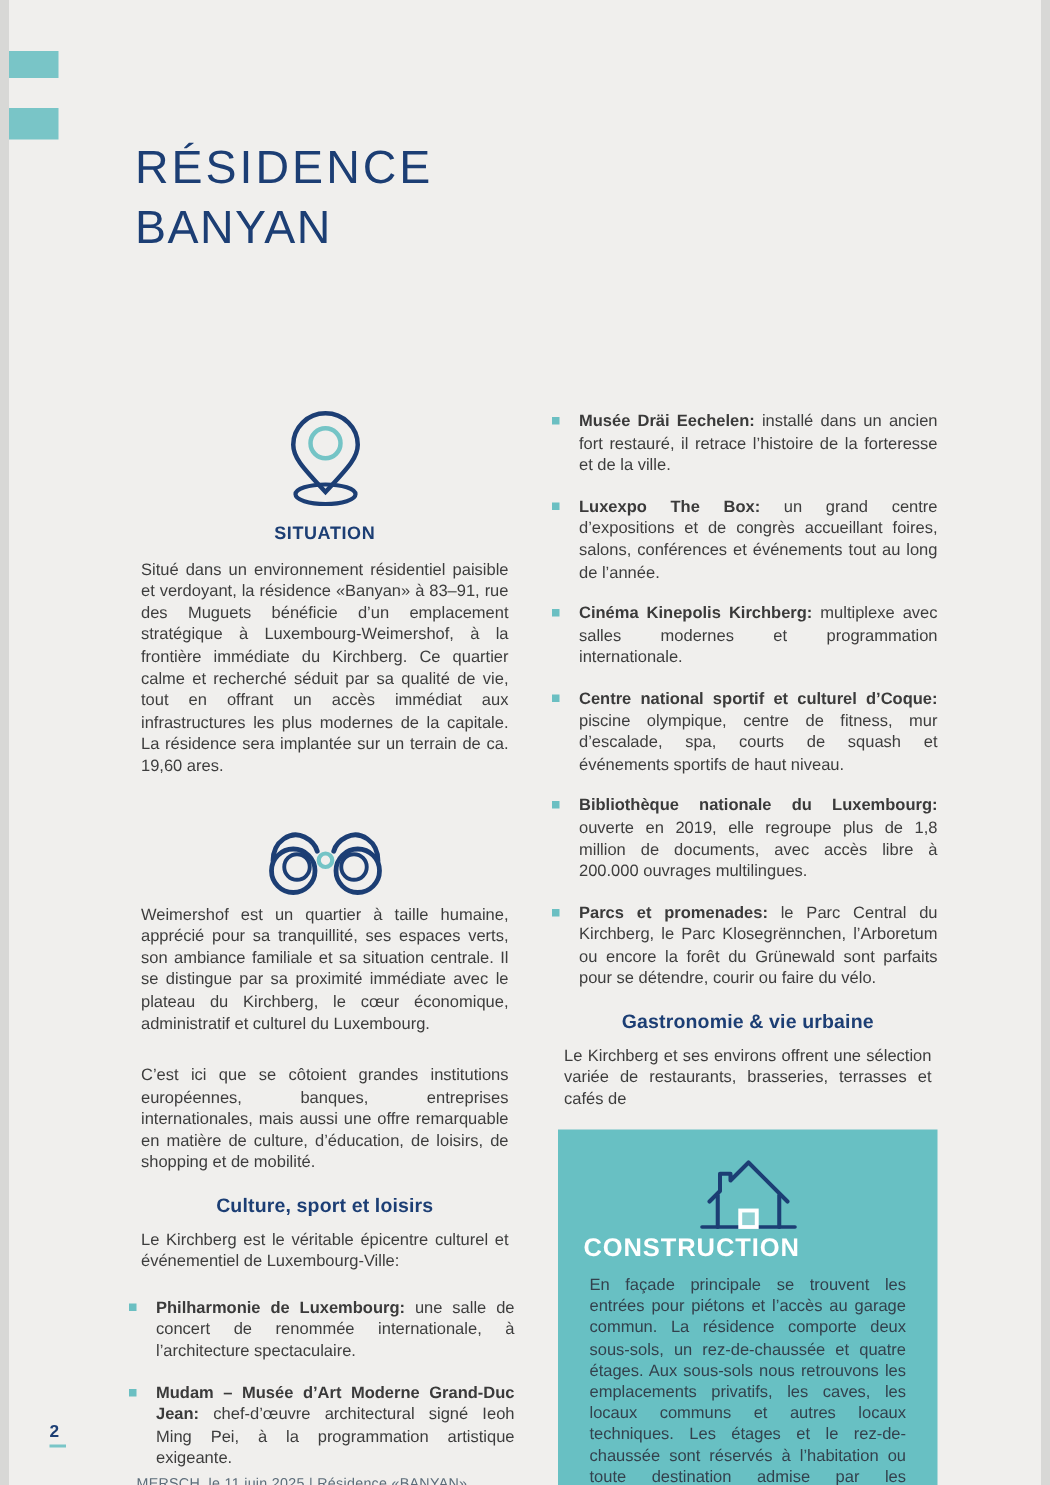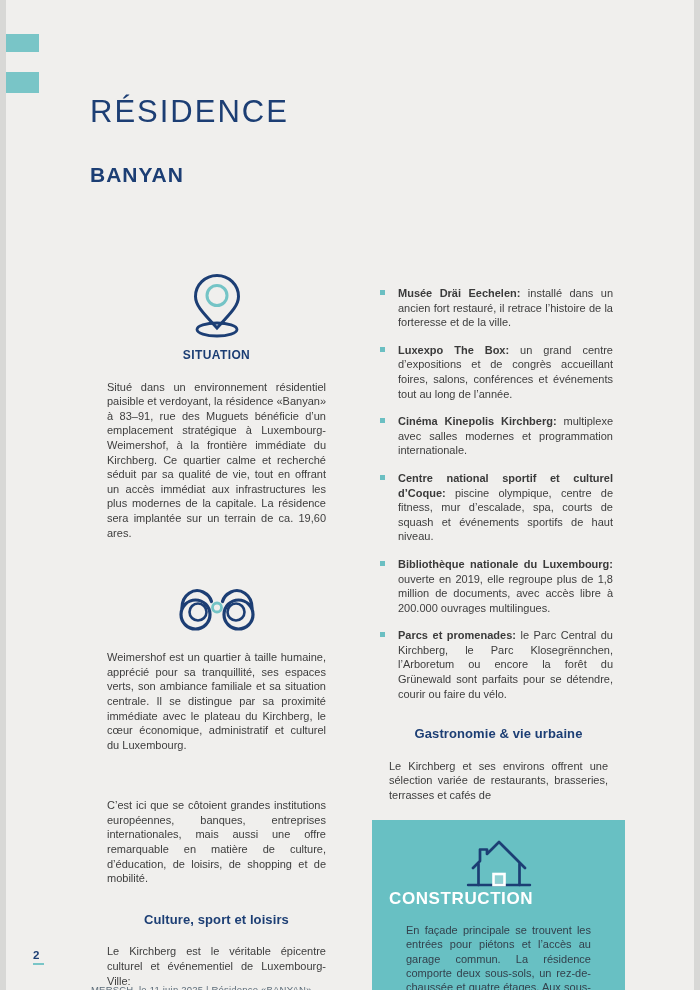--- a/index.html
+++ b/index.html
@@ -15,39 +15,39 @@
     margin:0 auto;
   }
   
   .bar{position:absolute;left:0;background:#79c5c7;}
   .bar1{top:34px;width:33px;height:18px;}
   .bar2{top:72px;width:33px;height:21px;}
 
   
   .title{position:absolute;left:84px;top:92px;color:#1c3e74;line-height:40px;}
   .title .t1{font-size:31px;font-weight:300;letter-spacing:2px;}
-  .title .t2{font-size:21px;font-weight:700;letter-spacing:1px;margin-top:23px;}
+  .title .t2{font-size:31px;font-weight:400;letter-spacing:1px;}
 
   
   .col{position:absolute;width:253px;color:#3d3d3d;font-size:11px;line-height:14.6px;}
   .col-left{left:84px;top:272px;}
   .col-right{left:366px;top:274px;}
 
   .icon-wrap{text-align:center;}
   .sec-head{
     text-align:center;color:#1c3e74;font-weight:700;
     font-size:12px;letter-spacing:.4px;margin:8px 0 10px 0;
   }
-  p.body{margin:17px;text-align:justify;}
+  p.body{margin:4px;text-align:justify;}
   .sub-head{
     color:#1c3e74;font-weight:700;font-size:13px;
     margin:0 0 8px 0;letter-spacing:.1px;text-align:center;
   }
 
-  ul.blist{list-style:none;margin:12px;padding:0;}
+  ul.blist{list-style:none;margin:0;padding:0;}
   ul.blist li{position:relative;padding-left:14px;margin-bottom:13px;text-align:justify;}
   ul.blist li:last-child{margin-bottom:0;}
   ul.blist .sq{
     position:absolute;left:-4px;top:4px;width:5px;height:5px;background:#6bbfc2;
   }
   ul.blist b{color:#3a3a3a;}
 
   .spacer24{height:24px;}
   .spacer12{height:12px;}
   .spacer10{height:10px;}
@@ -123,20 +123,24 @@
     <div class="spacer12"></div>
     <p class="body">C’est ici que se côtoient grandes institutions européennes, banques, entreprises internationales, mais aussi une offre remarquable en matière de culture, d’éducation, de loisirs, de shopping et de mobilité.</p>
 
     <div class="spacer10"></div>
     <div class="sub-head">Culture, sport et loisirs</div>
     <p class="body">Le Kirchberg est le véritable épicentre culturel et événementiel de Luxembourg-Ville:</p>
     <div class="spacer12"></div>
     <ul class="blist">
       <li>
         <span class="sq"></span>
+        <b>Philharmonie de Luxembourg:</b><span> une salle de concert de renommée internationale, à l’architecture spectaculaire.</span>
+      </li>
+      <li>
+        <span class="sq"></span>
         <b>Mudam – Musée d’Art Moderne Grand-Duc Jean:</b><span> chef-d’œuvre architectural signé Ieoh Ming Pei, à la programmation artistique exigeante.</span>
       </li>
     </ul>
   </div>
 
   <div class="col col-right">
     <ul class="blist">
       <li>
         <span class="sq"></span>
         <b>Musée Dräi Eechelen:</b><span> installé dans un ancien fort restauré, il retrace l’histoire de la forteresse et de la ville.</span>

